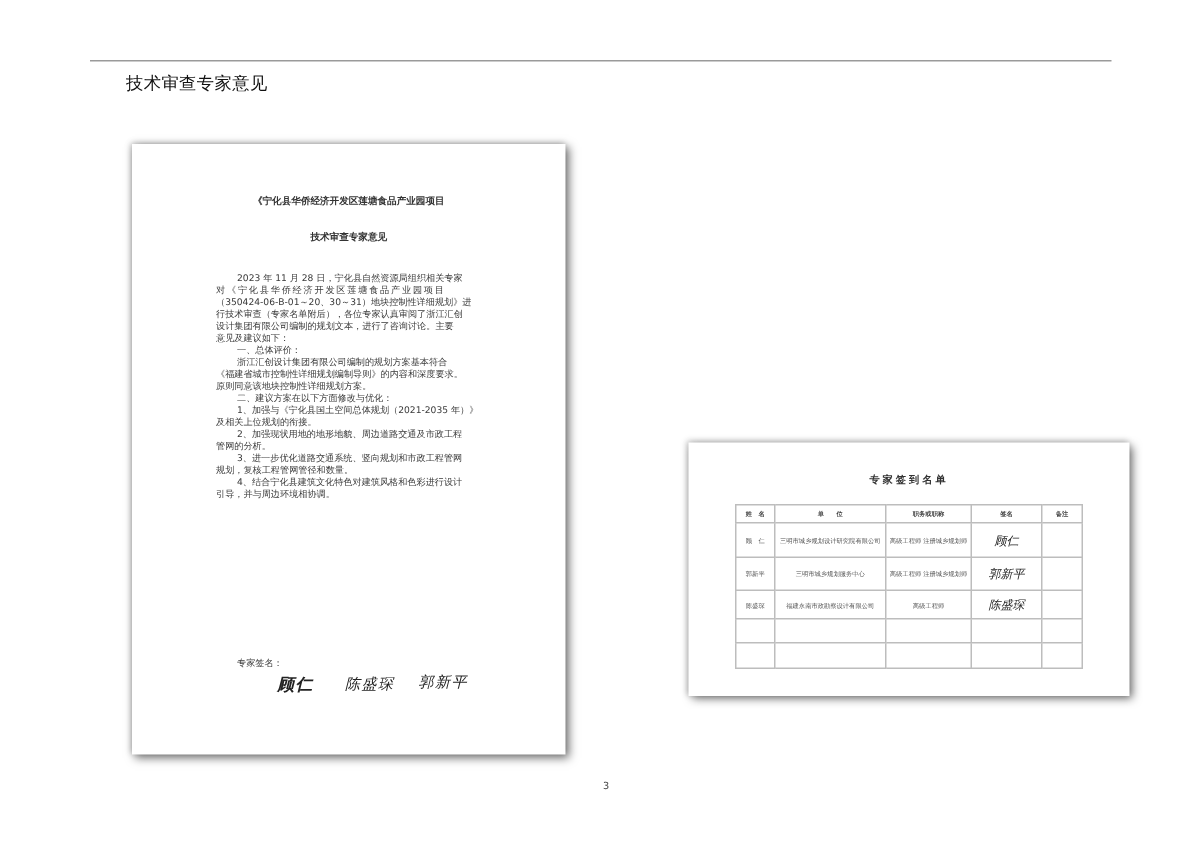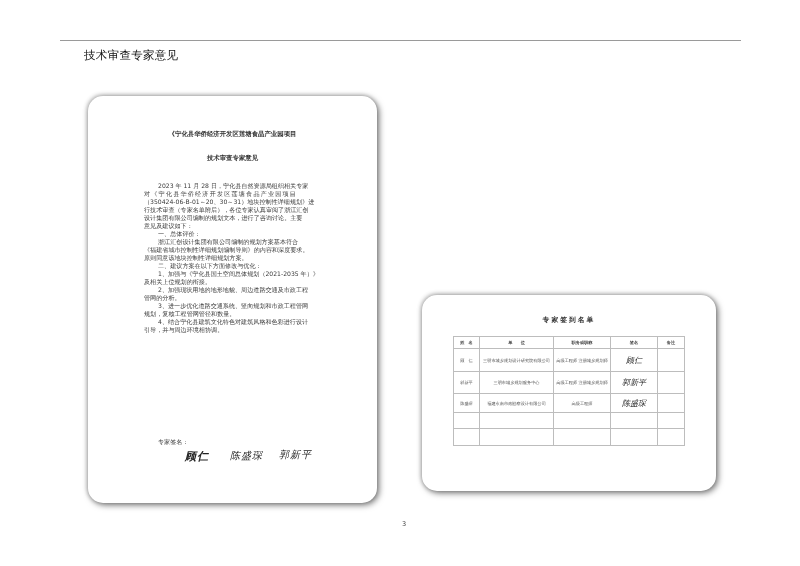--- a/index.html
+++ b/index.html
@@ -2,23 +2,23 @@
 <html><head>
 <meta charset="utf-8">
 <style>
   * { box-sizing: border-box; margin: 0; padding: 0; }
   html, body { width: 800px; height: 566px; background: #ffffff; overflow: hidden; }
   body { position: relative; font-family: "DejaVu Sans", "Liberation Sans", sans-serif; color: #222; }
 
   .header-rule { position: absolute; left: 60px; top: 40px; width: 681px; height: 1px; background: #9a9a9a; }
   .doc-heading { position: absolute; left: 84px; top: 48px; font-size: 11.5px; color: #111; letter-spacing: 0.3px; }
 
-  .page { position: absolute; background: #fff; box-shadow: 2px 2px 6px rgba(0,0,0,0.55), -1px -1px 4px rgba(0,0,0,0.25); border-radius: 15px; }
+  .page { position: absolute; background: #fff; box-shadow: 2px 2px 6px rgba(0,0,0,0.55), -1px -1px 4px rgba(0,0,0,0.25); }
   #page1 { left: 88px; top: 96px; width: 289px; height: 407px; }
-  #page2 { left: 422px; top: 295px; width: 294px; height: 196px; }
+  #page2 { left: 459px; top: 295px; width: 294px; height: 169px; }
 
   .p1-title { position: absolute; left: 0; width: 100%; text-align: center; font-size: 6.4px; font-weight: bold; color: #333; filter: blur(0.25px); }
   .p1-text { position: absolute; left: 56px; width: 190px; font-size: 6.1px; line-height: 8px; color: #3a3a3a; filter: blur(0.25px); white-space: nowrap; overflow: hidden; }
   .indent { padding-left: 14px; }
 
   .sign-label { position: absolute; left: 71px; top: 113px; font-size: 6.1px; color: #3a3a3a; filter: blur(0.25px); }
 
   .signature { position: absolute; font-family: "DejaVu Serif", serif; font-style: italic; color: #222; letter-spacing: 1px; }
 
   .p2-title { position: absolute; left: 0; width: 100%; top: 20px; text-align: center; font-size: 6.8px; font-weight: bold; letter-spacing: 2px; color: #333; filter: blur(0.2px); }

